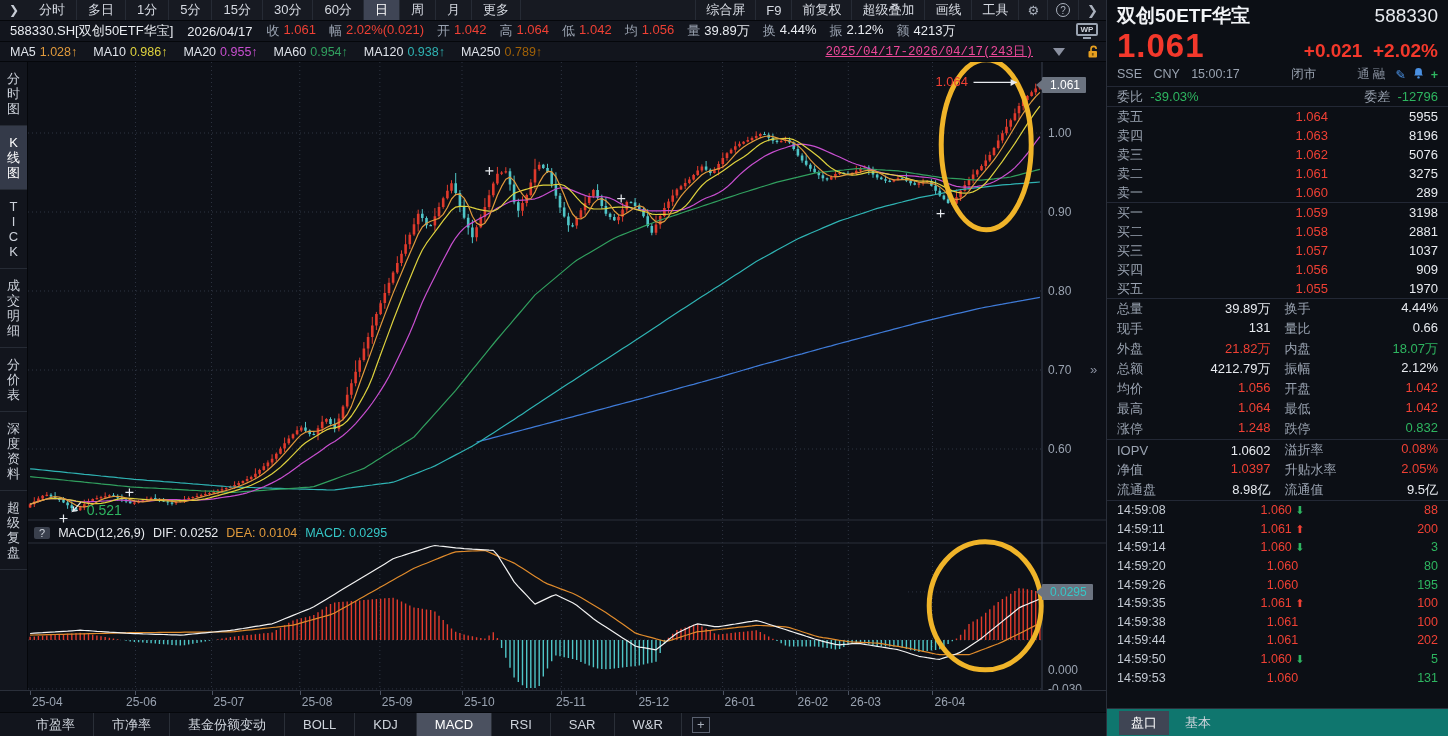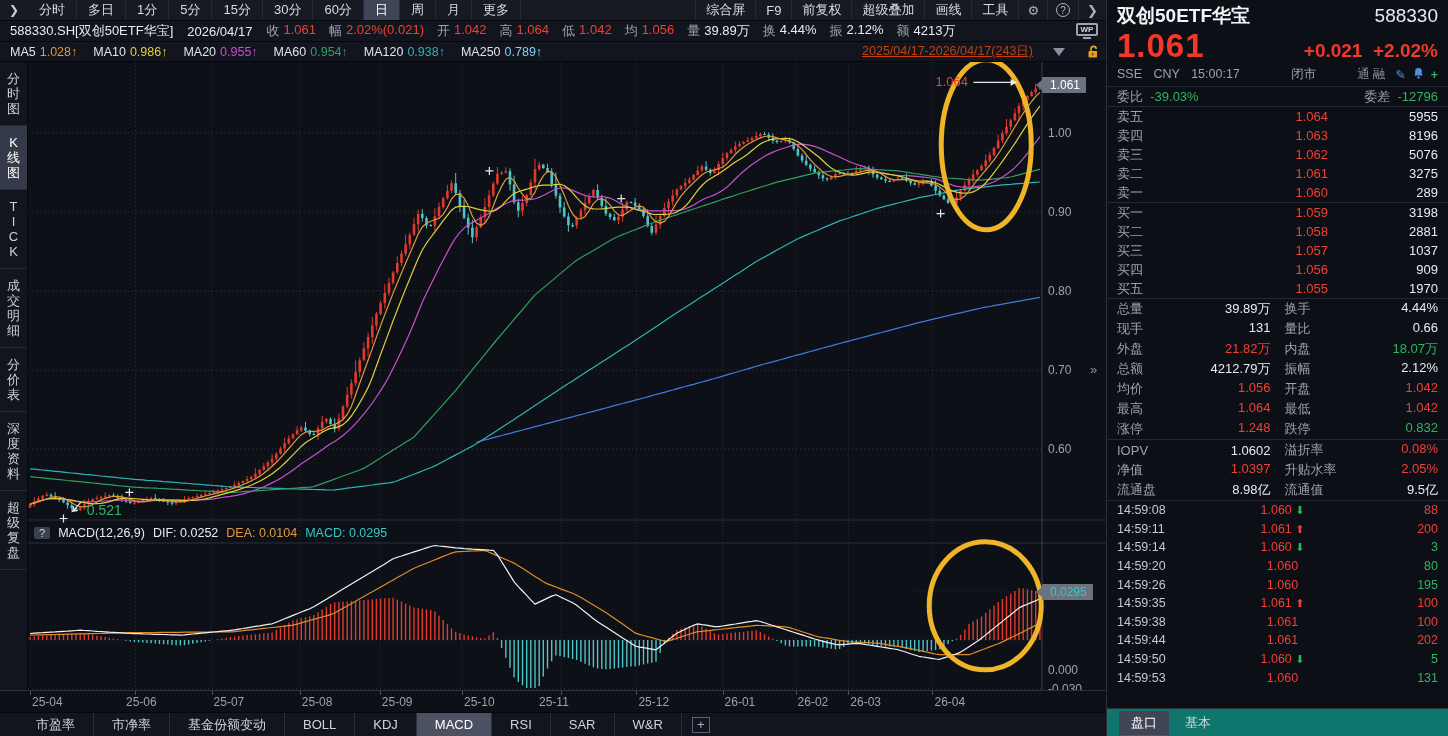--- a/index.html
+++ b/index.html
@@ -25,21 +25,21 @@
   .info-bar .date { color:#e8ebf0; }
   .if { display:flex; gap:4px; }
   .if .l { color:#9aa3b1; }
   .c-r { color:#ef4034; } .c-g { color:#2eb560; } .c-w { color:#e8ebf0; } .c-cy { color:#35c8c8; } .c-or { color:#e09a3c; }
   .wp-icon { position:absolute; right:8px; top:2px; width:22px; height:16px; }
   .wp-icon .scr { width:22px;height:13px;border:2px solid #9aa3b1;border-radius:2px;color:#cfd4dc;font-size:8px;font-weight:bold;text-align:center;line-height:9px;}
   .wp-icon .st { width:8px;height:2px;background:#9aa3b1;margin:1px auto 0; }
 
   .ma-bar { height:20px; background:#12151d; display:flex; align-items:center; gap:16px; padding:0 6px 0 10px; font-size:12.5px; position:relative; border-bottom:1px solid #05070b;}
   .ma-item .ml { color:#dfe3ea; margin-right:4px; }
-  .ma-range { margin-left:auto; color:#c2410c; text-decoration:underline; }
+  .ma-range { margin-left:auto; color:#ec4899; text-decoration:underline;font-family:Liberation Mono, monospace; }
   .tri-down { width:0;height:0;border-left:6px solid transparent;border-right:6px solid transparent;border-top:8px solid #8a90a0; margin:0 4px; }
 
   
   .chart-zone { height:628px; display:flex; background:#0d1017; }
   .sidebar { width:28px; background:#12151d; display:flex; flex-direction:column; border-right:1px solid #05070b; }
   .side-item { padding:9px 0; border-bottom:1px solid #262b35; color:#cdd2db; font-size:13px; text-align:center; line-height:15px; cursor:default;}
   .side-item.sel { background:#343a49; color:#fff; }
 
   
   .plot { position:relative; width:1078px; height:628px; }
@@ -176,21 +176,21 @@
     </div>
   </div>
 
   <div class="ma-bar">
     <div id="ma-items" style="display:flex;gap:16px">
         <span class="ma-item"><span class="ml">MA5</span><span style="color: rgb(224, 154, 60);">1.028↑</span></span>
         <span class="ma-item"><span class="ml">MA10</span><span style="color: rgb(222, 210, 62);">0.986↑</span></span>
         <span class="ma-item"><span class="ml">MA20</span><span style="color: rgb(200, 79, 208);">0.955↑</span></span>
         <span class="ma-item"><span class="ml">MA60</span><span style="color: rgb(49, 160, 95);">0.954↑</span></span>
         <span class="ma-item"><span class="ml">MA120</span><span style="color: rgb(47, 179, 179);">0.938↑</span></span>
-        <span class="ma-item"><span class="ml">MA250</span><span style="color: #7dd3fc;">0.789↑</span></span>
+        <span class="ma-item"><span class="ml">MA250</span><span style="color: #a16207;">0.789↑</span></span>
       </div>
     <span class="ma-range">2025/04/17-2026/04/17(243日)</span>
     <span class="tri-down"></span>
     <span class="lock-wrap">
       <svg width="13" height="14" viewBox="0 0 13 14">
           <path d="M4 6 V4 a2.6 2.6 0 0 1 5.2 0" fill="none" stroke="#e8a020" stroke-width="1.6"></path>
           <rect x="1.5" y="6" width="8.5" height="6.5" rx="1" fill="#e8a020"></rect>
           <rect x="4.9" y="8" width="1.7" height="2.6" fill="#7a5510"></rect>
         </svg>
     </span>
@@ -286,21 +286,21 @@
       <span class="xlab" style="left: 126px;">25-06</span>
       <span class="xtick" style="left: 211.534px;"></span>
       <span class="xlab" style="left: 213.534px;">25-07</span>
       <span class="xtick" style="left: 299.752px;"></span>
       <span class="xlab" style="left: 301.752px;">25-08</span>
       <span class="xtick" style="left: 379.858px;"></span>
       <span class="xlab" style="left: 381.858px;">25-09</span>
       <span class="xtick" style="left: 461.992px;"></span>
       <span class="xlab" style="left: 463.992px;">25-10</span>
       <span class="xtick" style="left: 561.364px;"></span>
-      <span class="xlab" style="left: 539px;">25-11</span>
+      <span class="xlab" style="left: 556px;">25-11</span>
       <span class="xtick" style="left: 636.4px;"></span>
       <span class="xlab" style="left: 638.4px;">25-12</span>
       <span class="xtick" style="left: 722.59px;"></span>
       <span class="xlab" style="left: 724.59px;">26-01</span>
       <span class="xtick" style="left: 795.598px;"></span>
       <span class="xlab" style="left: 797.598px;">26-02</span>
       <span class="xtick" style="left: 848.326px;"></span>
       <span class="xlab" style="left: 850.326px;">26-03</span>
       <span class="xtick" style="left: 932.488px;"></span>
       <span class="xlab" style="left: 934.488px;">26-04</span>

